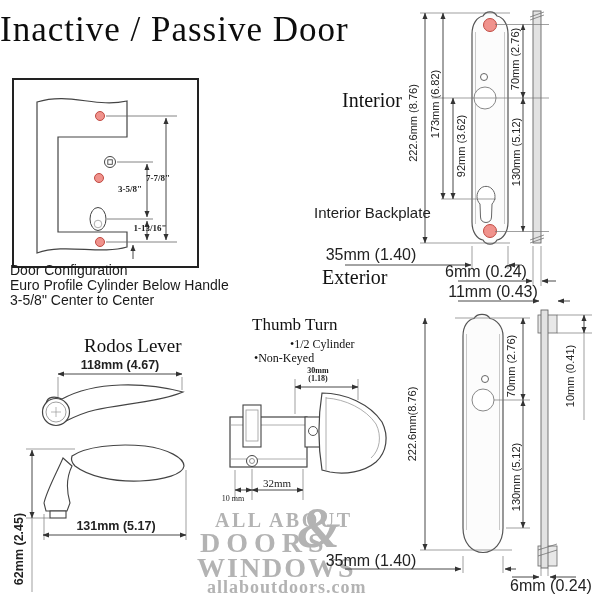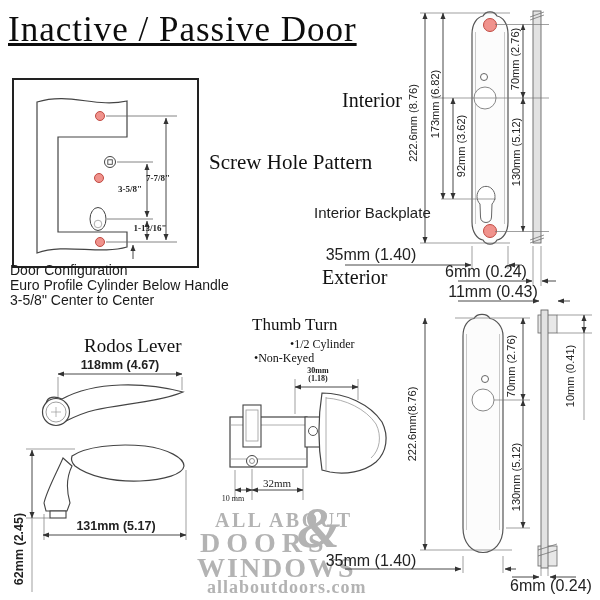--- a/index.html
+++ b/index.html
@@ -181,23 +181,22 @@
         <line x1="523" y1="400" x2="523" y2="528" marker-start="url(#ar)" marker-end="url(#ar)"></line>
         <line x1="584" y1="315" x2="584" y2="333" marker-start="url(#ar)" marker-end="url(#ar)"></line>
         <line x1="345" y1="569" x2="461" y2="569" marker-end="url(#ar)"></line>
         <line x1="516" y1="569" x2="505" y2="569" marker-end="url(#ar)"></line>
         <line x1="512" y1="577" x2="539" y2="577" marker-end="url(#ar)"></line>
         <line x1="576" y1="577" x2="550" y2="577" marker-end="url(#ar)"></line>
       </g>
     </g>
   </svg>
 
-  <div class="abs txt serif title" style="left:8px;top:10px;text-decoration:underline;">Inactive / Passive Door</div>
-
-  <div class="abs txt serif" style="left:209px;top:150px;font-size:21px;">Screw Hole Pattern</div>
+  <div class="abs txt serif title" style="left:0;top:10px;">Inactive / Passive Door</div>
+
 
   <div class="abs txt serif seclabel" style="left:342px;top:89px;">Interior</div>
   <div class="abs txt sublabel" style="left:314px;top:204px;">Interior Backplate</div>
   <div class="abs txt serif seclabel" style="left:322px;top:266px;">Exterior</div>
 
   <div class="abs txt cfg" style="left:10px;top:263px;">
     <div>Door Configuration</div>
     <div>Euro Profile Cylinder Below Handle</div>
     <div>3-5/8" Center to Center</div>
   </div>

